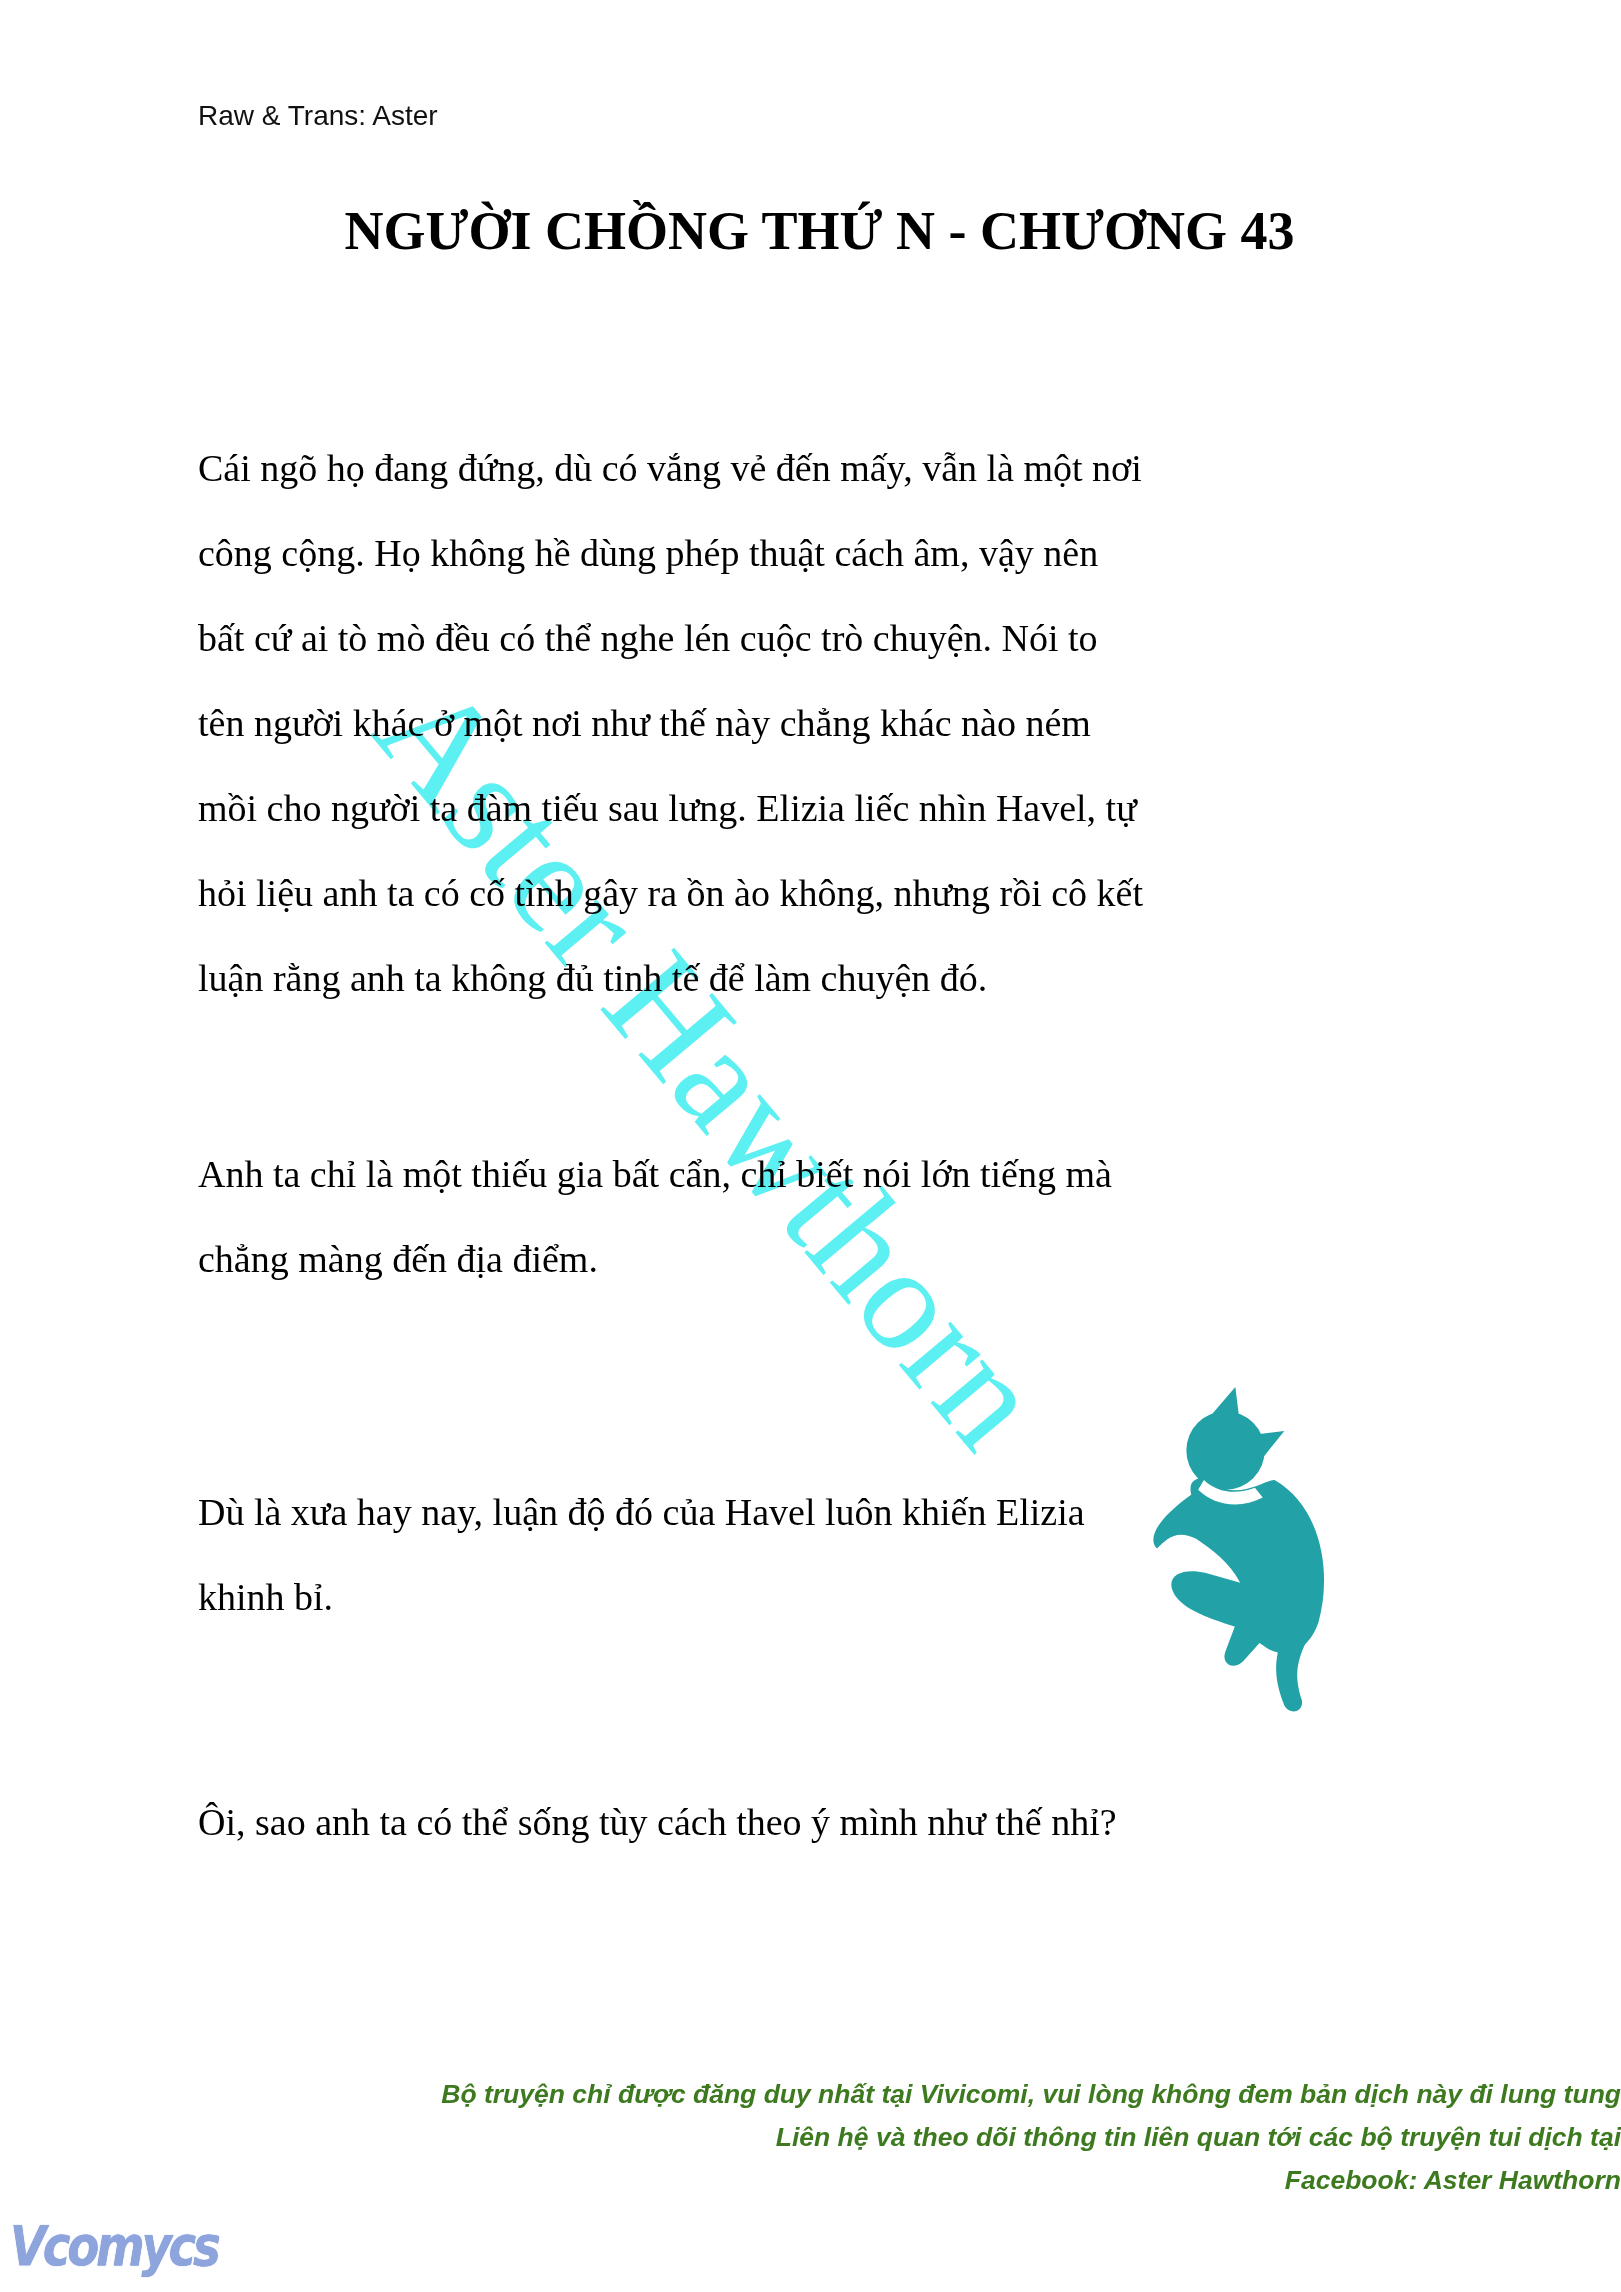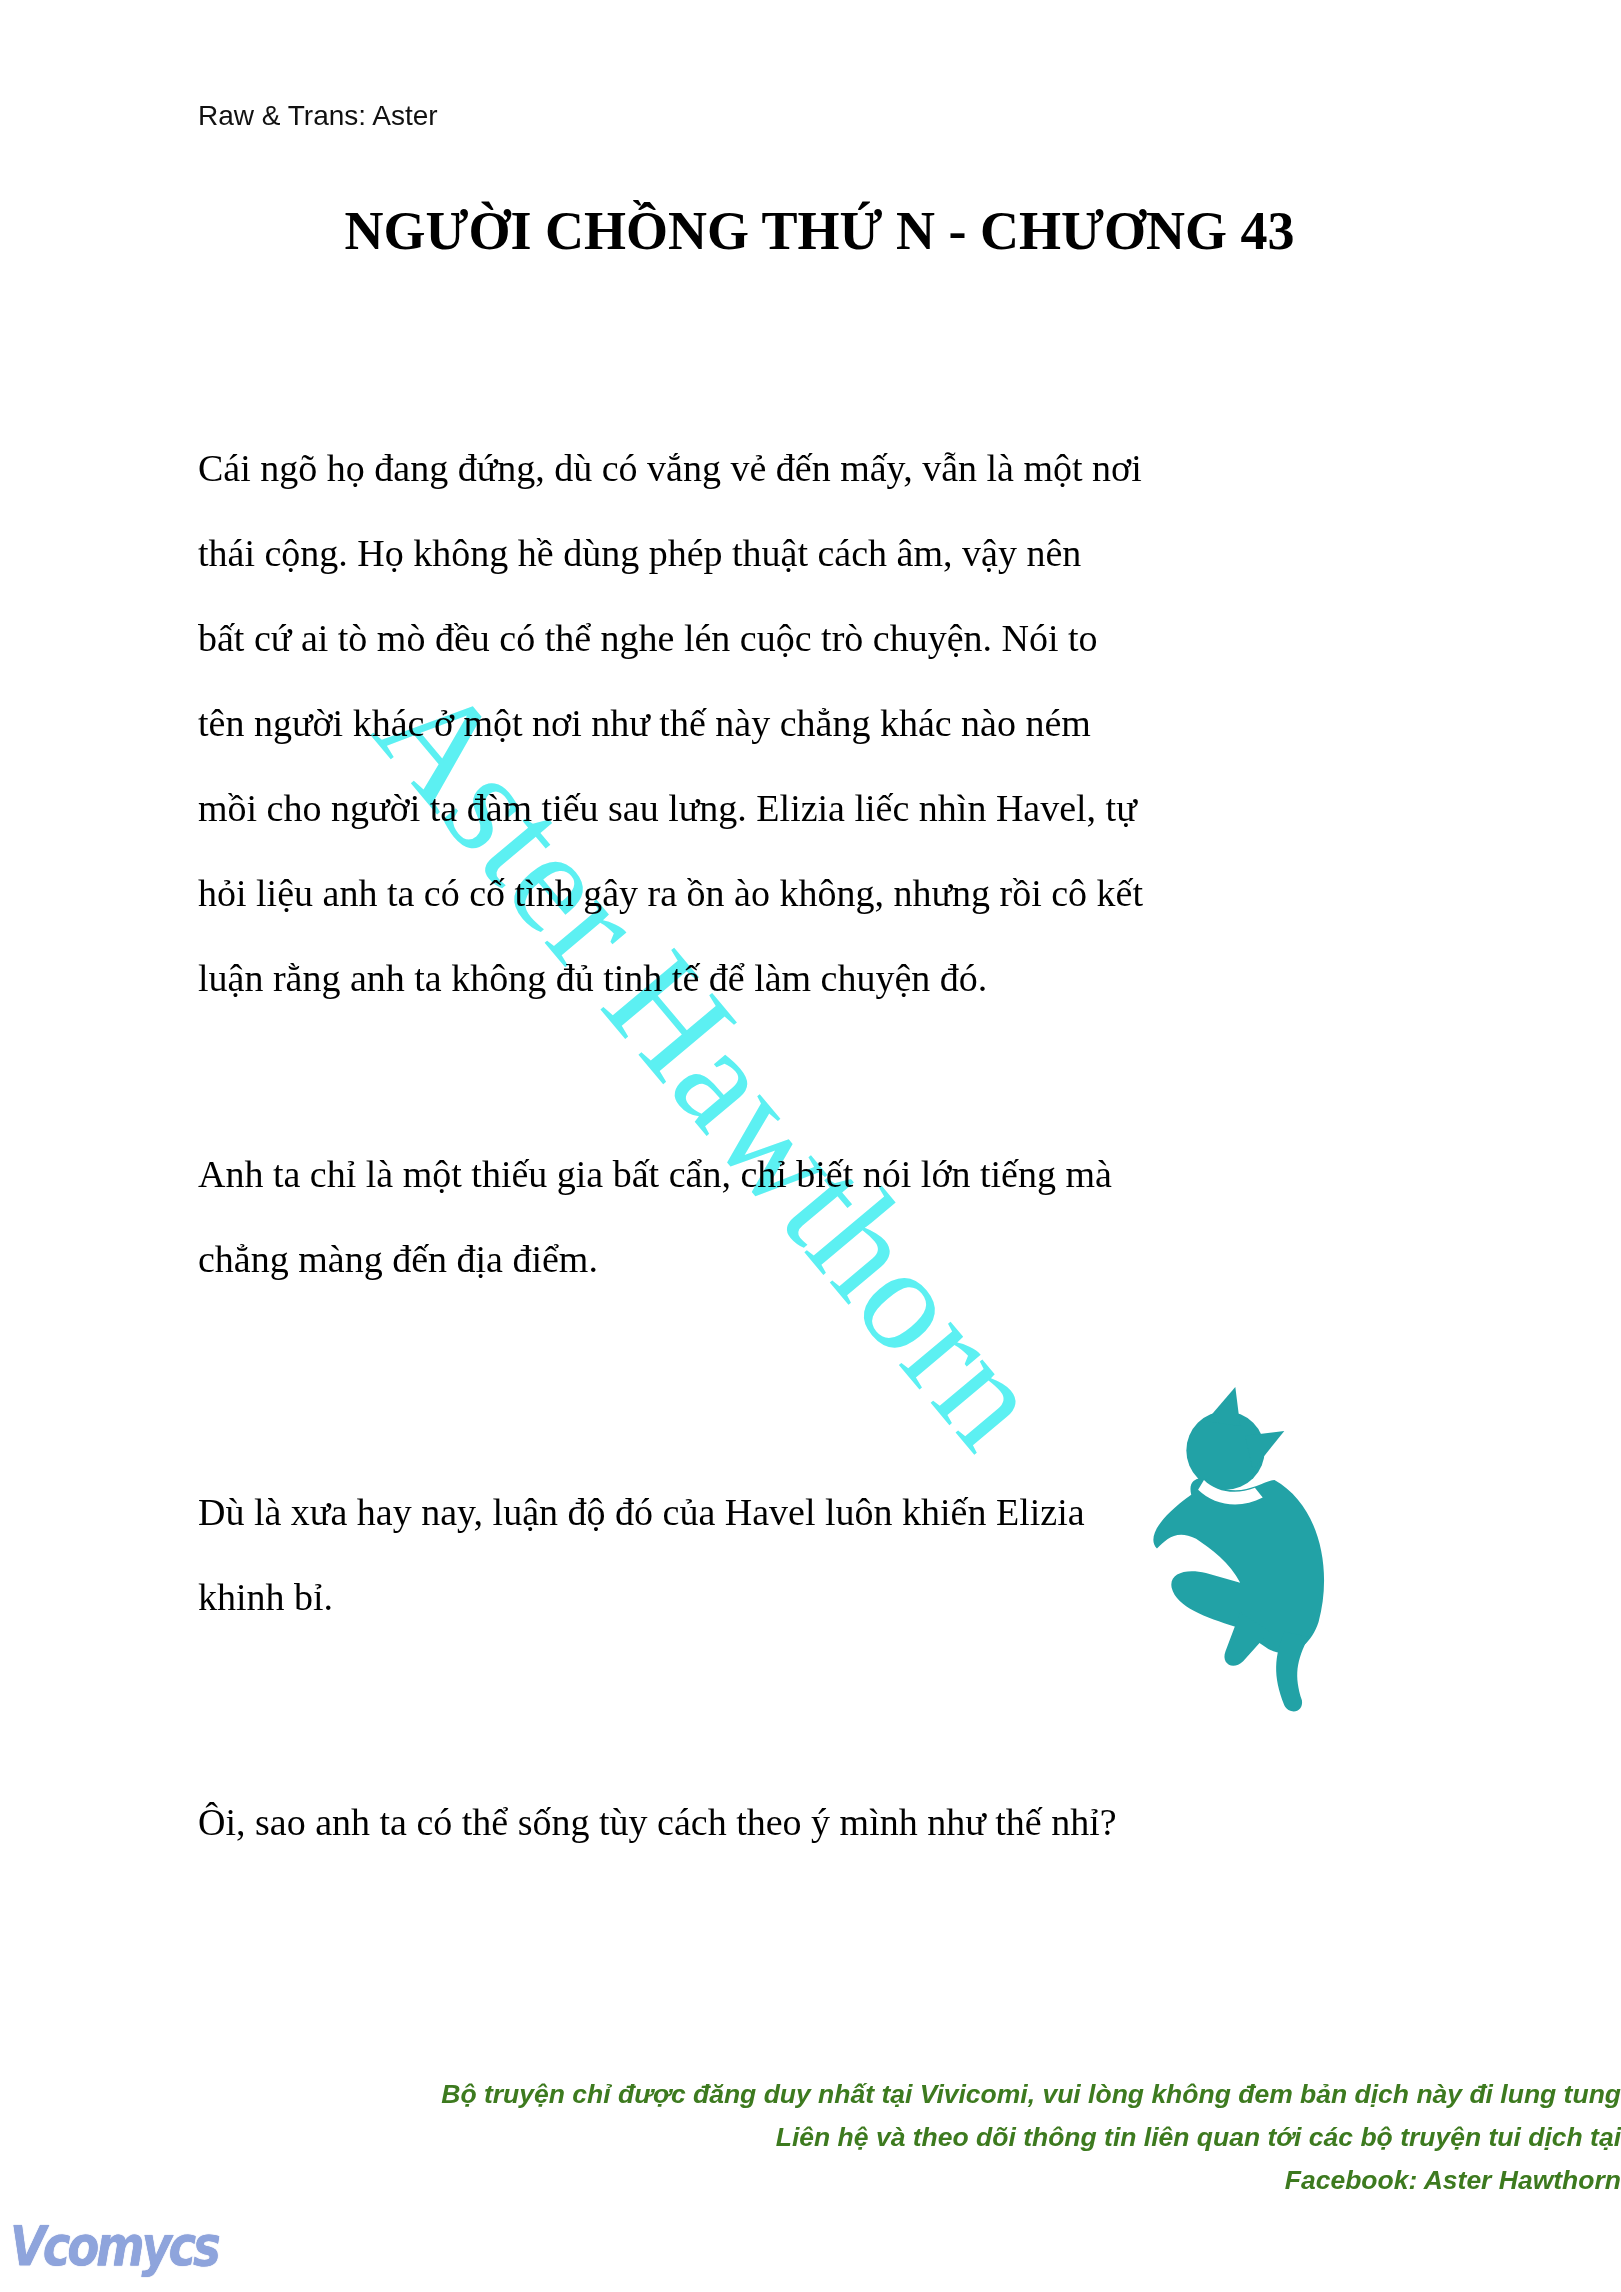--- a/index.html
+++ b/index.html
@@ -146,21 +146,21 @@
       <path d="M95,235 L80,275 C75,288 88,295 98,285 L125,255 Z"></path>
 
       <path d="M140,255 C130,280 128,300 140,330 C145,340 160,338 158,325 C150,300 152,285 165,260 Z"></path>
     </g>
 
     <path d="M58,100 C70,112 90,116 110,108 L118,118 C95,130 68,126 52,110 Z" fill="#ffffff"></path>
   </svg>
 
   <div class="body-text p1">
     <span class="line">Cái ngõ họ đang đứng, dù có vắng vẻ đến mấy, vẫn là một nơi</span>
-    <span class="line">thái cộng. Họ không hề dùng phép thuật cách âm, vậy nên</span>
+    <span class="line">công cộng. Họ không hề dùng phép thuật cách âm, vậy nên</span>
     <span class="line">bất cứ ai tò mò đều có thể nghe lén cuộc trò chuyện. Nói to</span>
     <span class="line">tên người khác ở một nơi như thế này chẳng khác nào ném</span>
     <span class="line">mồi cho người ta đàm tiếu sau lưng. Elizia liếc nhìn Havel, tự</span>
     <span class="line">hỏi liệu anh ta có cố tình gây ra ồn ào không, nhưng rồi cô kết</span>
     <span class="line">luận rằng anh ta không đủ tinh tế để làm chuyện đó.</span>
   </div>
 
   <div class="body-text p2">
     <span class="line">Anh ta chỉ là một thiếu gia bất cẩn, chỉ biết nói lớn tiếng mà</span>
     <span class="line">chẳng màng đến địa điểm.</span>

